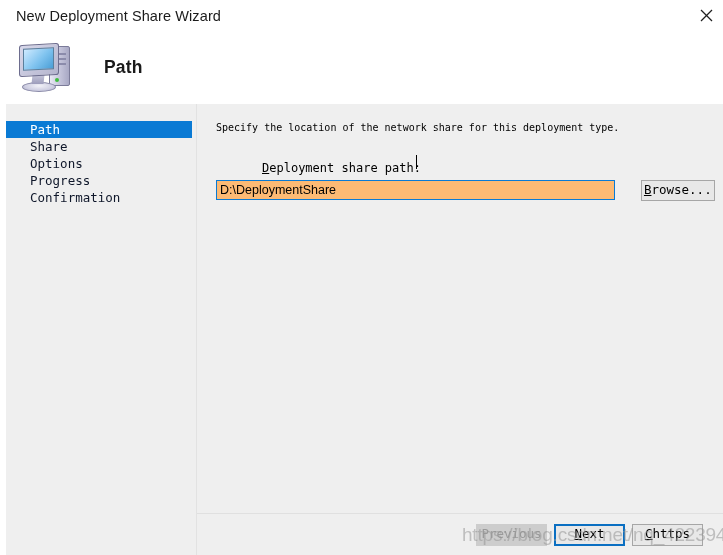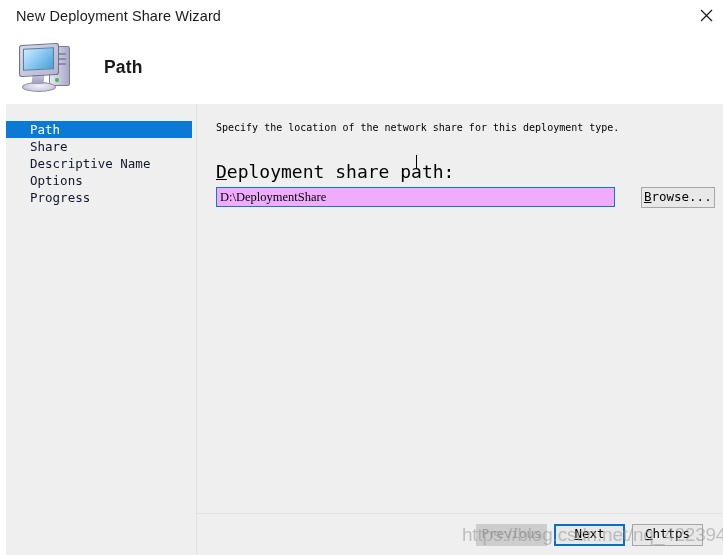--- a/index.html
+++ b/index.html
@@ -138,39 +138,40 @@
   .instruction {
     font-family: "DejaVu Sans Mono", monospace;
     font-size: 10px;
     color: #000000;
     margin: 0 0 28px 0;
     white-space: nowrap;
   }
 
   .field-label {
     font-family: "DejaVu Sans Mono", monospace;
-    font-size: 18px;
+    font-size: 12px;
     color: #000000;
     margin-bottom: 5px;
     white-space: nowrap;
+    margin-left: 46px;
   }
   .akey { text-decoration: underline; }
 
   .field-row {
     display: flex;
     align-items: flex-start;
   }
 
   .path-input {
     width: 402px;
     height: 20px;
     box-sizing: border-box;
     border: 1px solid #0a7ad4;
-    background: #f0abfc;
-    font-family: Liberation Serif, serif;
+    background: #fdba74;
+    font-family: Liberation Sans, sans-serif;
     font-size: 12.5px;
     color: #000000;
     padding: 0 3px;
     line-height: 18px;
     outline: none;
   }
 
   .caret {
     position: absolute;
     left: 219px;
@@ -335,23 +336,23 @@
     </div>
     <div class="header-title">Path</div>
   </div>
 
   <div class="body">
 
     <div class="sidebar">
       <ul class="nav-list">
         <li class="nav-item selected">Path</li>
         <li class="nav-item">Share</li>
-        <li class="nav-item">Descriptive Name</li>
         <li class="nav-item">Options</li>
         <li class="nav-item">Progress</li>
+        <li class="nav-item">Confirmation</li>
       </ul>
     </div>
 
     <div class="divider-v"></div>
 
     <div class="content">
 
       <div class="content-main">
         <p class="instruction">Specify the location of the network share for this deployment type.</p>
 

